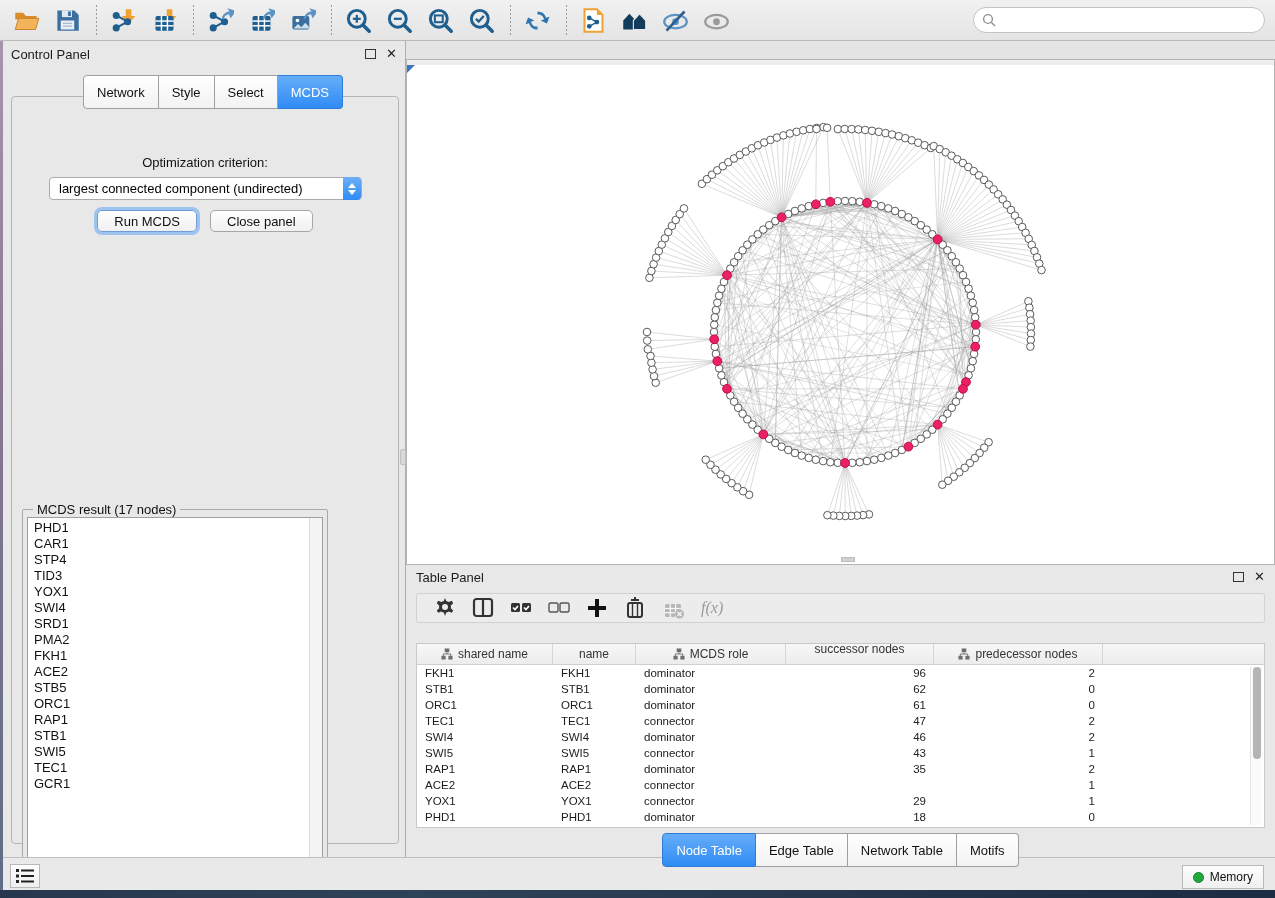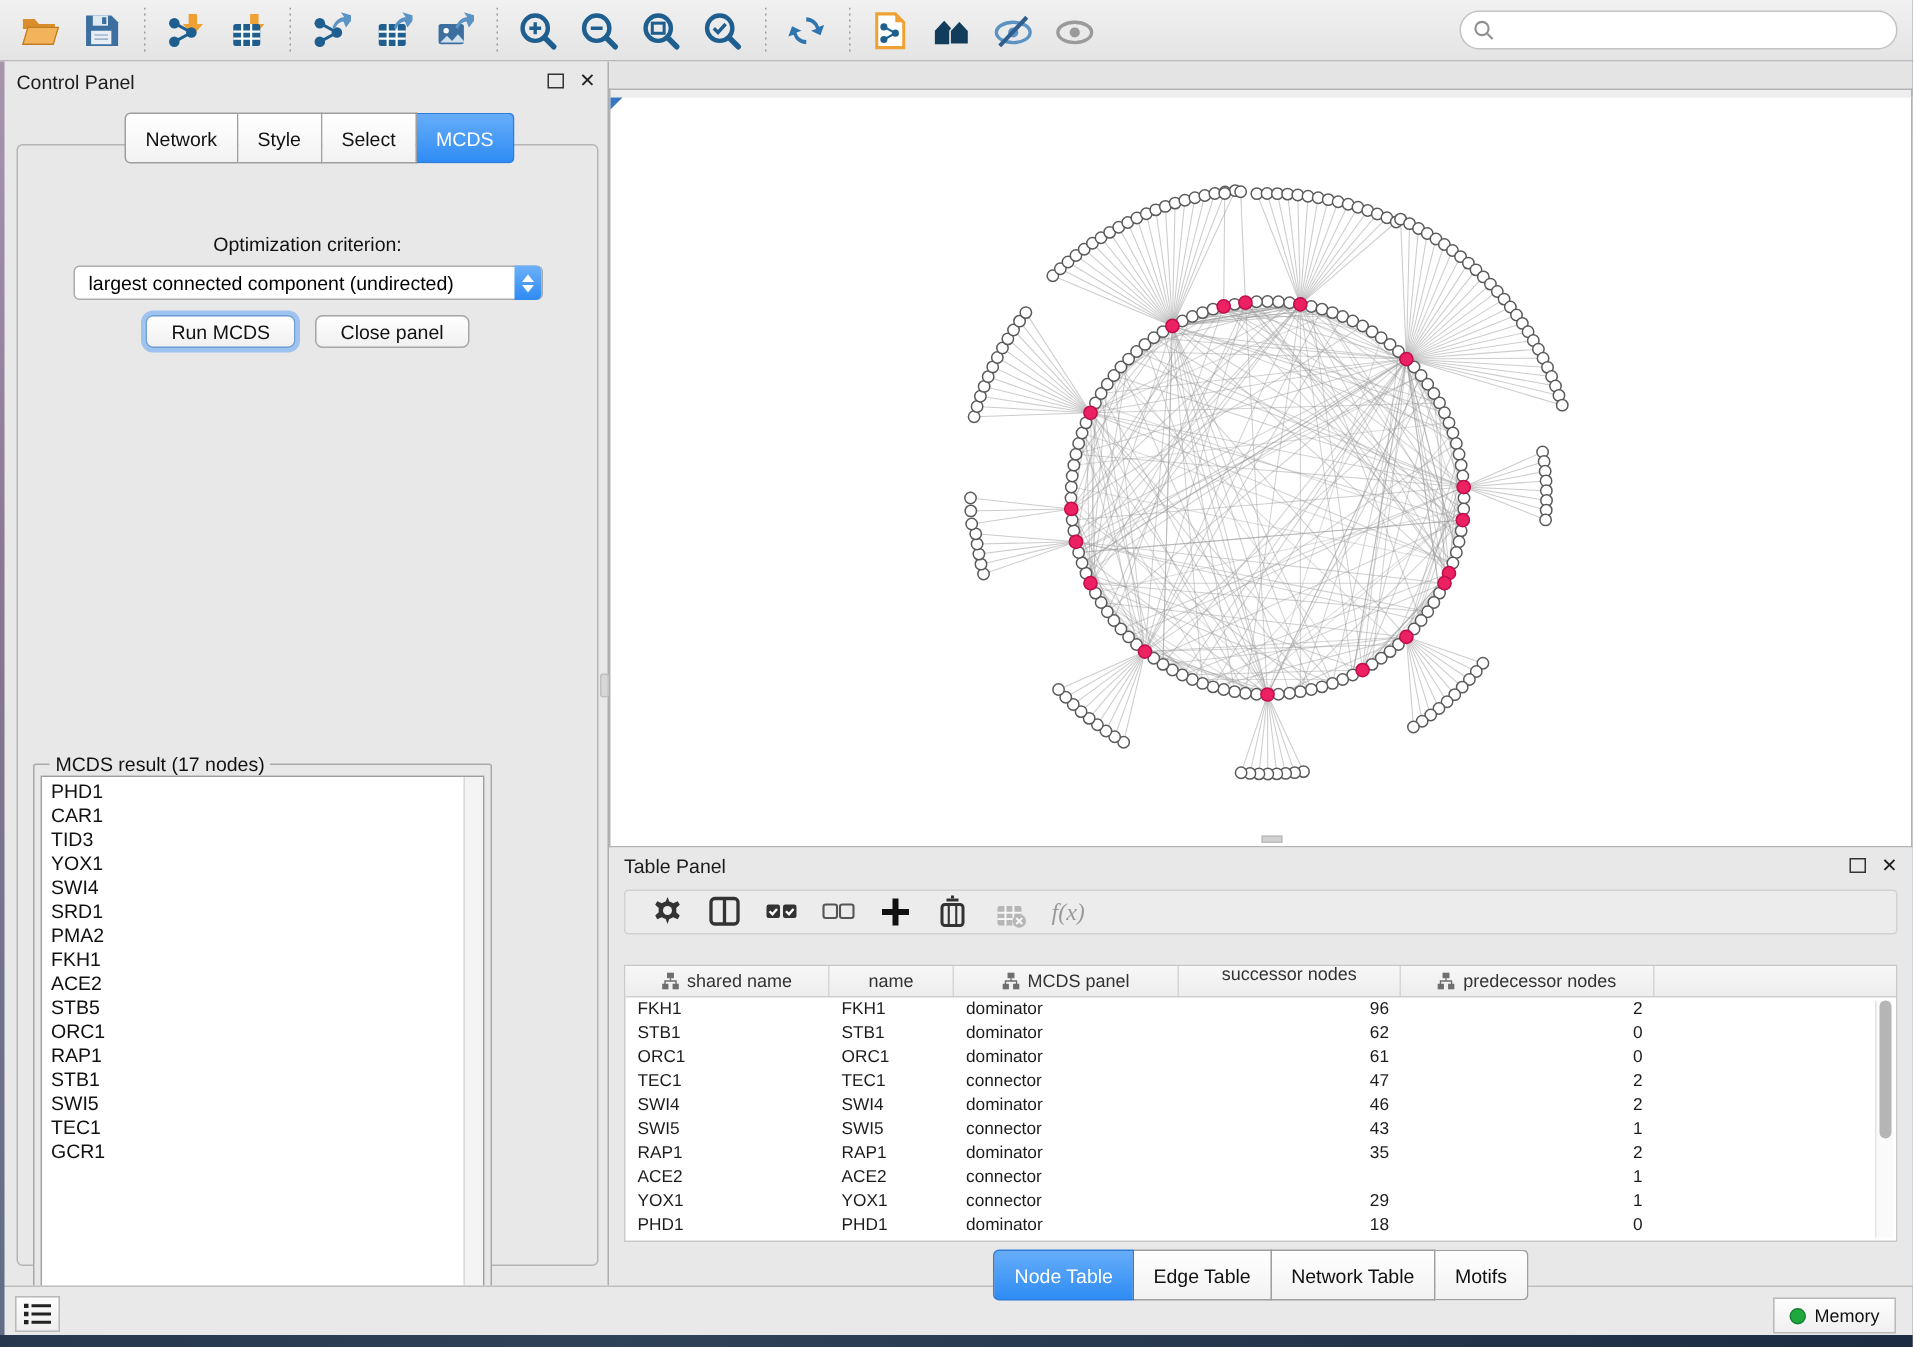--- a/index.html
+++ b/index.html
@@ -286,20 +286,21 @@
       <div class="btn-row">
         <button class="mac-btn focused">Run MCDS</button>
         <button class="mac-btn">Close panel</button>
       </div>
       <div class="result-group">
         <span class="result-title">MCDS result (17 nodes)</span>
         <div class="result-list" id="result-list">
           <div class="result-scroll"></div>
         <div class="result-item">PHD1</div>
             <div class="result-item">CAR1</div>
+            <div class="result-item">STP4</div>
             <div class="result-item">TID3</div>
             <div class="result-item">YOX1</div>
             <div class="result-item">SWI4</div>
             <div class="result-item">SRD1</div>
             <div class="result-item">PMA2</div>
             <div class="result-item">FKH1</div>
             <div class="result-item">ACE2</div>
             <div class="result-item">STB5</div>
             <div class="result-item">ORC1</div>
             <div class="result-item">RAP1</div>
@@ -1032,21 +1033,21 @@
             <div class="th-cell" style="width: 83px;">
               <span>name</span>
             </div>
             <div class="th-cell" style="width: 150px;">
               <svg width="12" height="12" viewBox="0 0 13 13">
                 <rect x="4" y="0.5" width="5" height="4" fill="#6e6e6e"></rect>
                 <path d="M6.5 4.5 v2 M2.5 9 v-2.5 h8 V9" stroke="#6e6e6e" fill="none"></path>
                 <rect x="0.5" y="8.5" width="4.5" height="4" fill="#6e6e6e"></rect>
                 <rect x="8" y="8.5" width="4.5" height="4" fill="#6e6e6e"></rect>
               </svg>
-              <span>MCDS panel</span>
+              <span>MCDS role</span>
             </div>
             <div class="th-cell" style="width: 148px; flex-direction: column;">
               <svg width="12" height="12" viewBox="0 0 13 13">
                 <rect x="4" y="0.5" width="5" height="4" fill="#6e6e6e"></rect>
                 <path d="M6.5 4.5 v2 M2.5 9 v-2.5 h8 V9" stroke="#6e6e6e" fill="none"></path>
                 <rect x="0.5" y="8.5" width="4.5" height="4" fill="#6e6e6e"></rect>
                 <rect x="8" y="8.5" width="4.5" height="4" fill="#6e6e6e"></rect>
               </svg>
               <span>successor nodes</span>
               <span class="chev">⌄</span>

